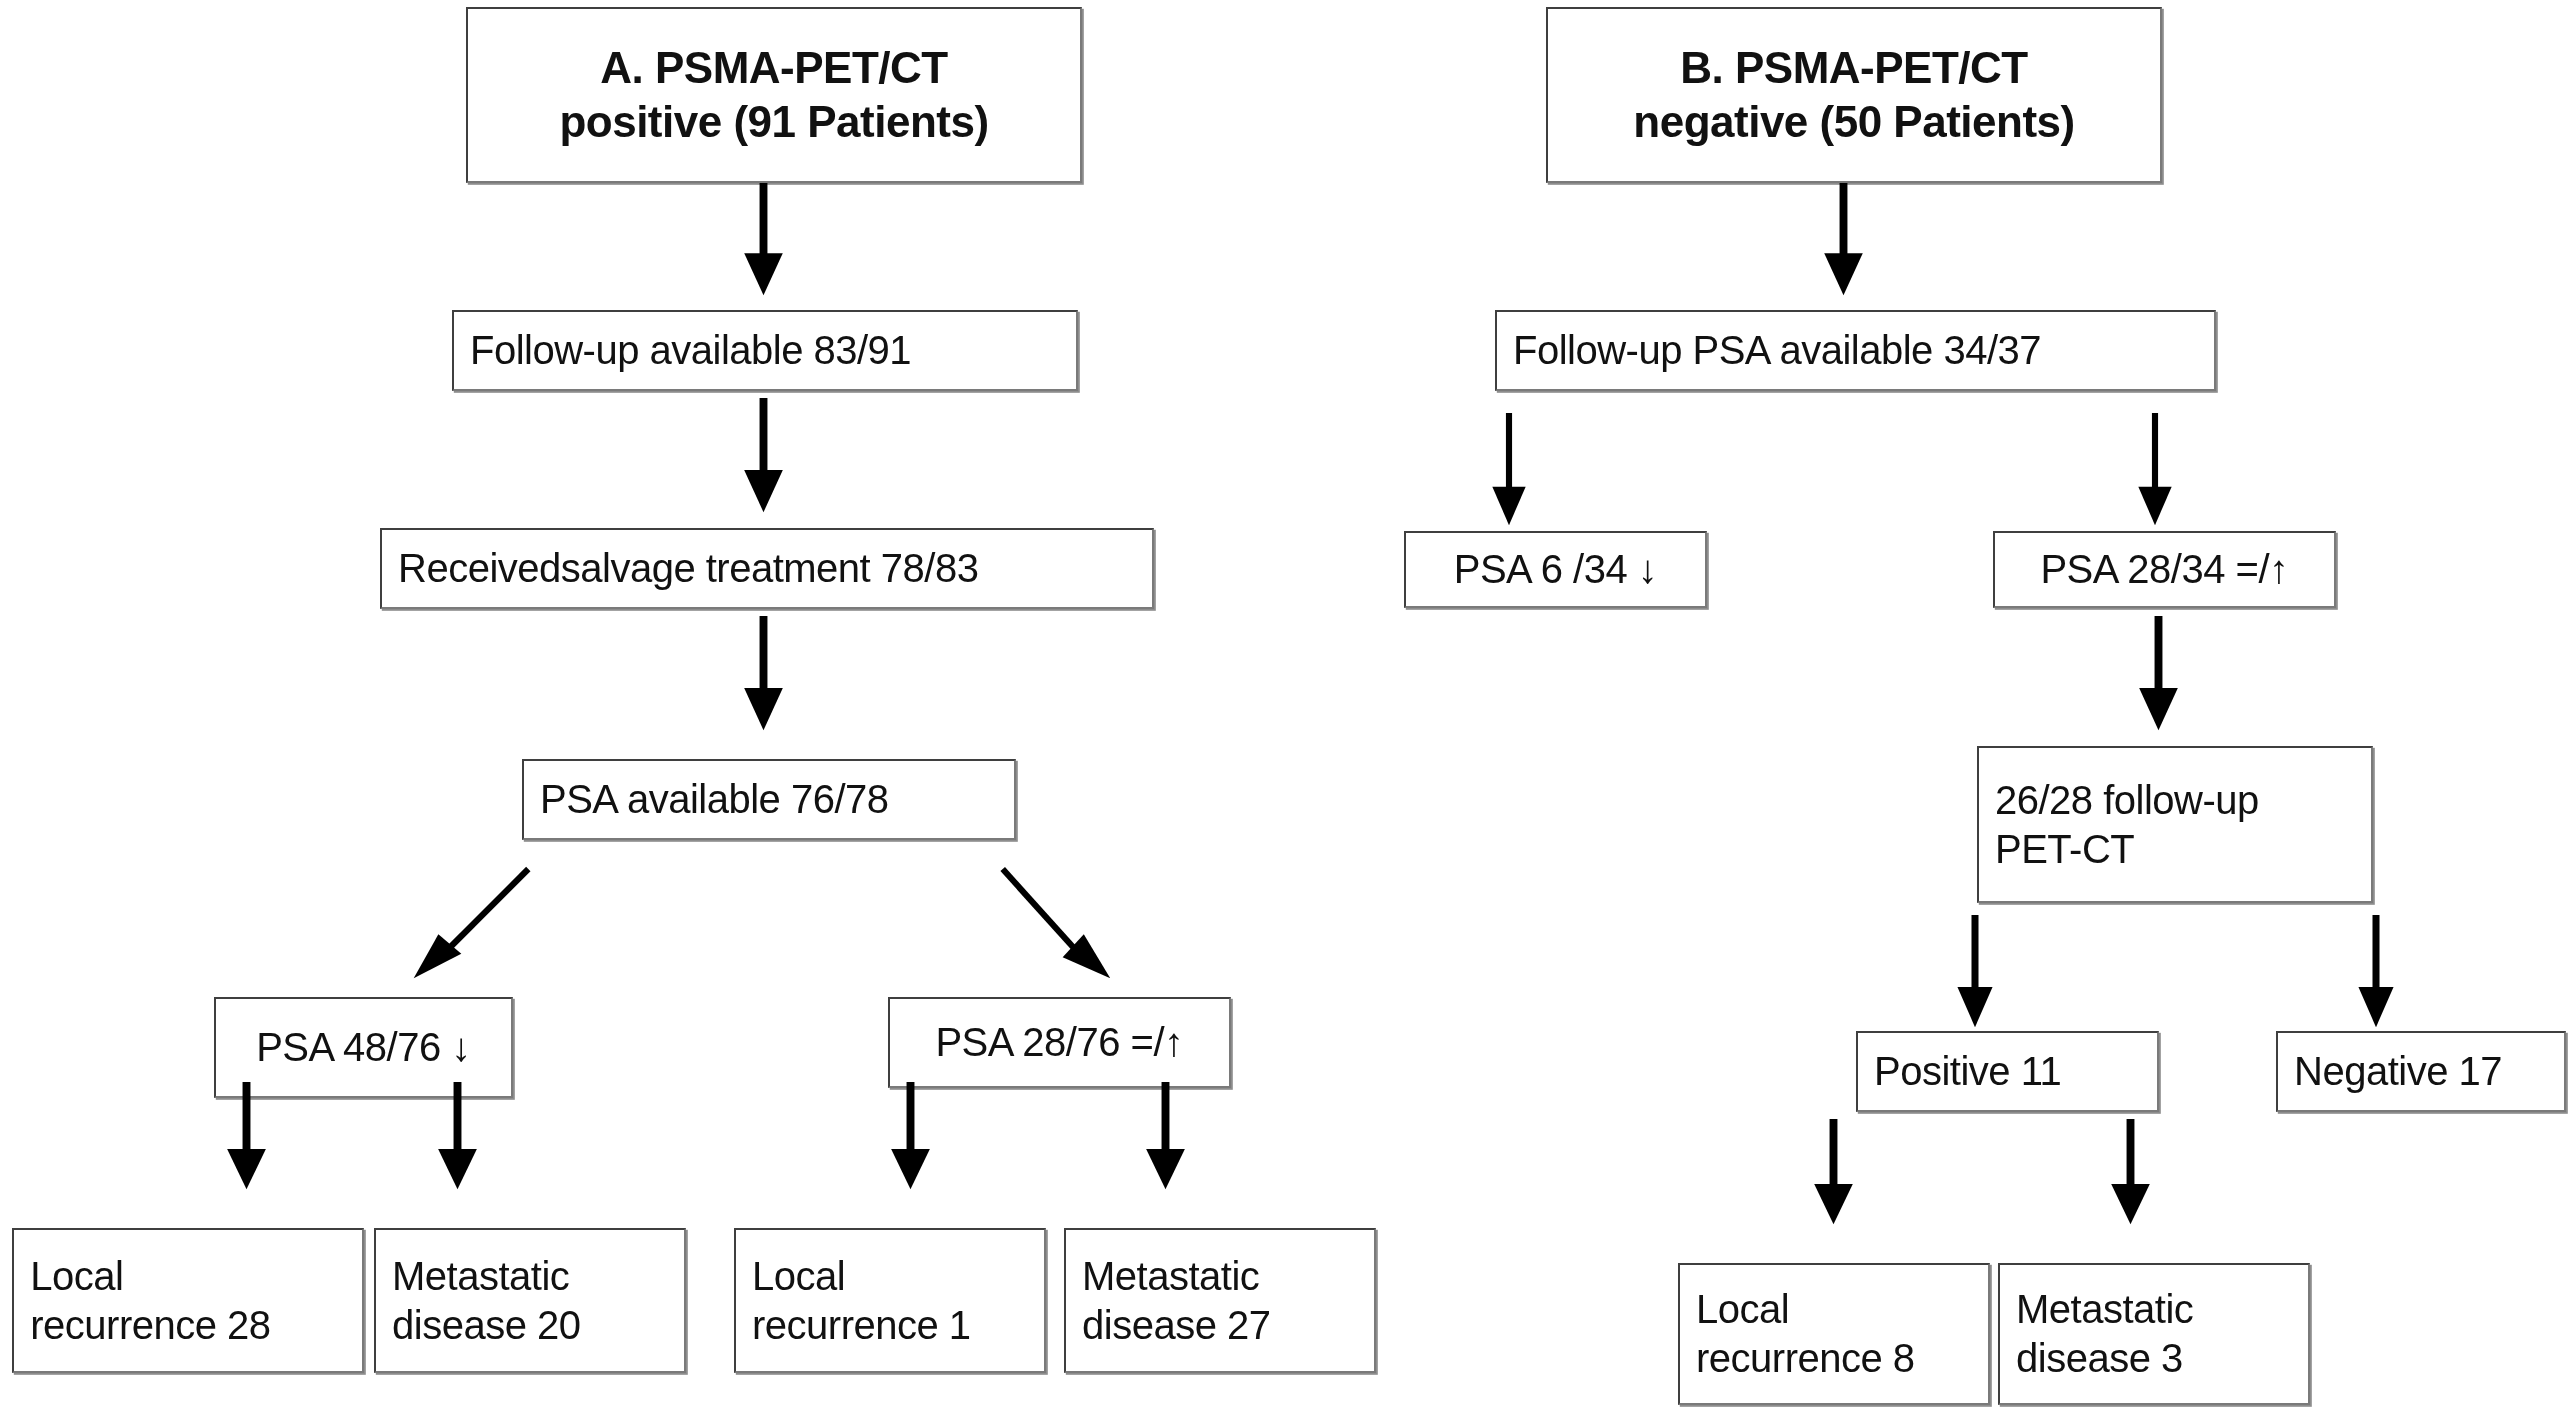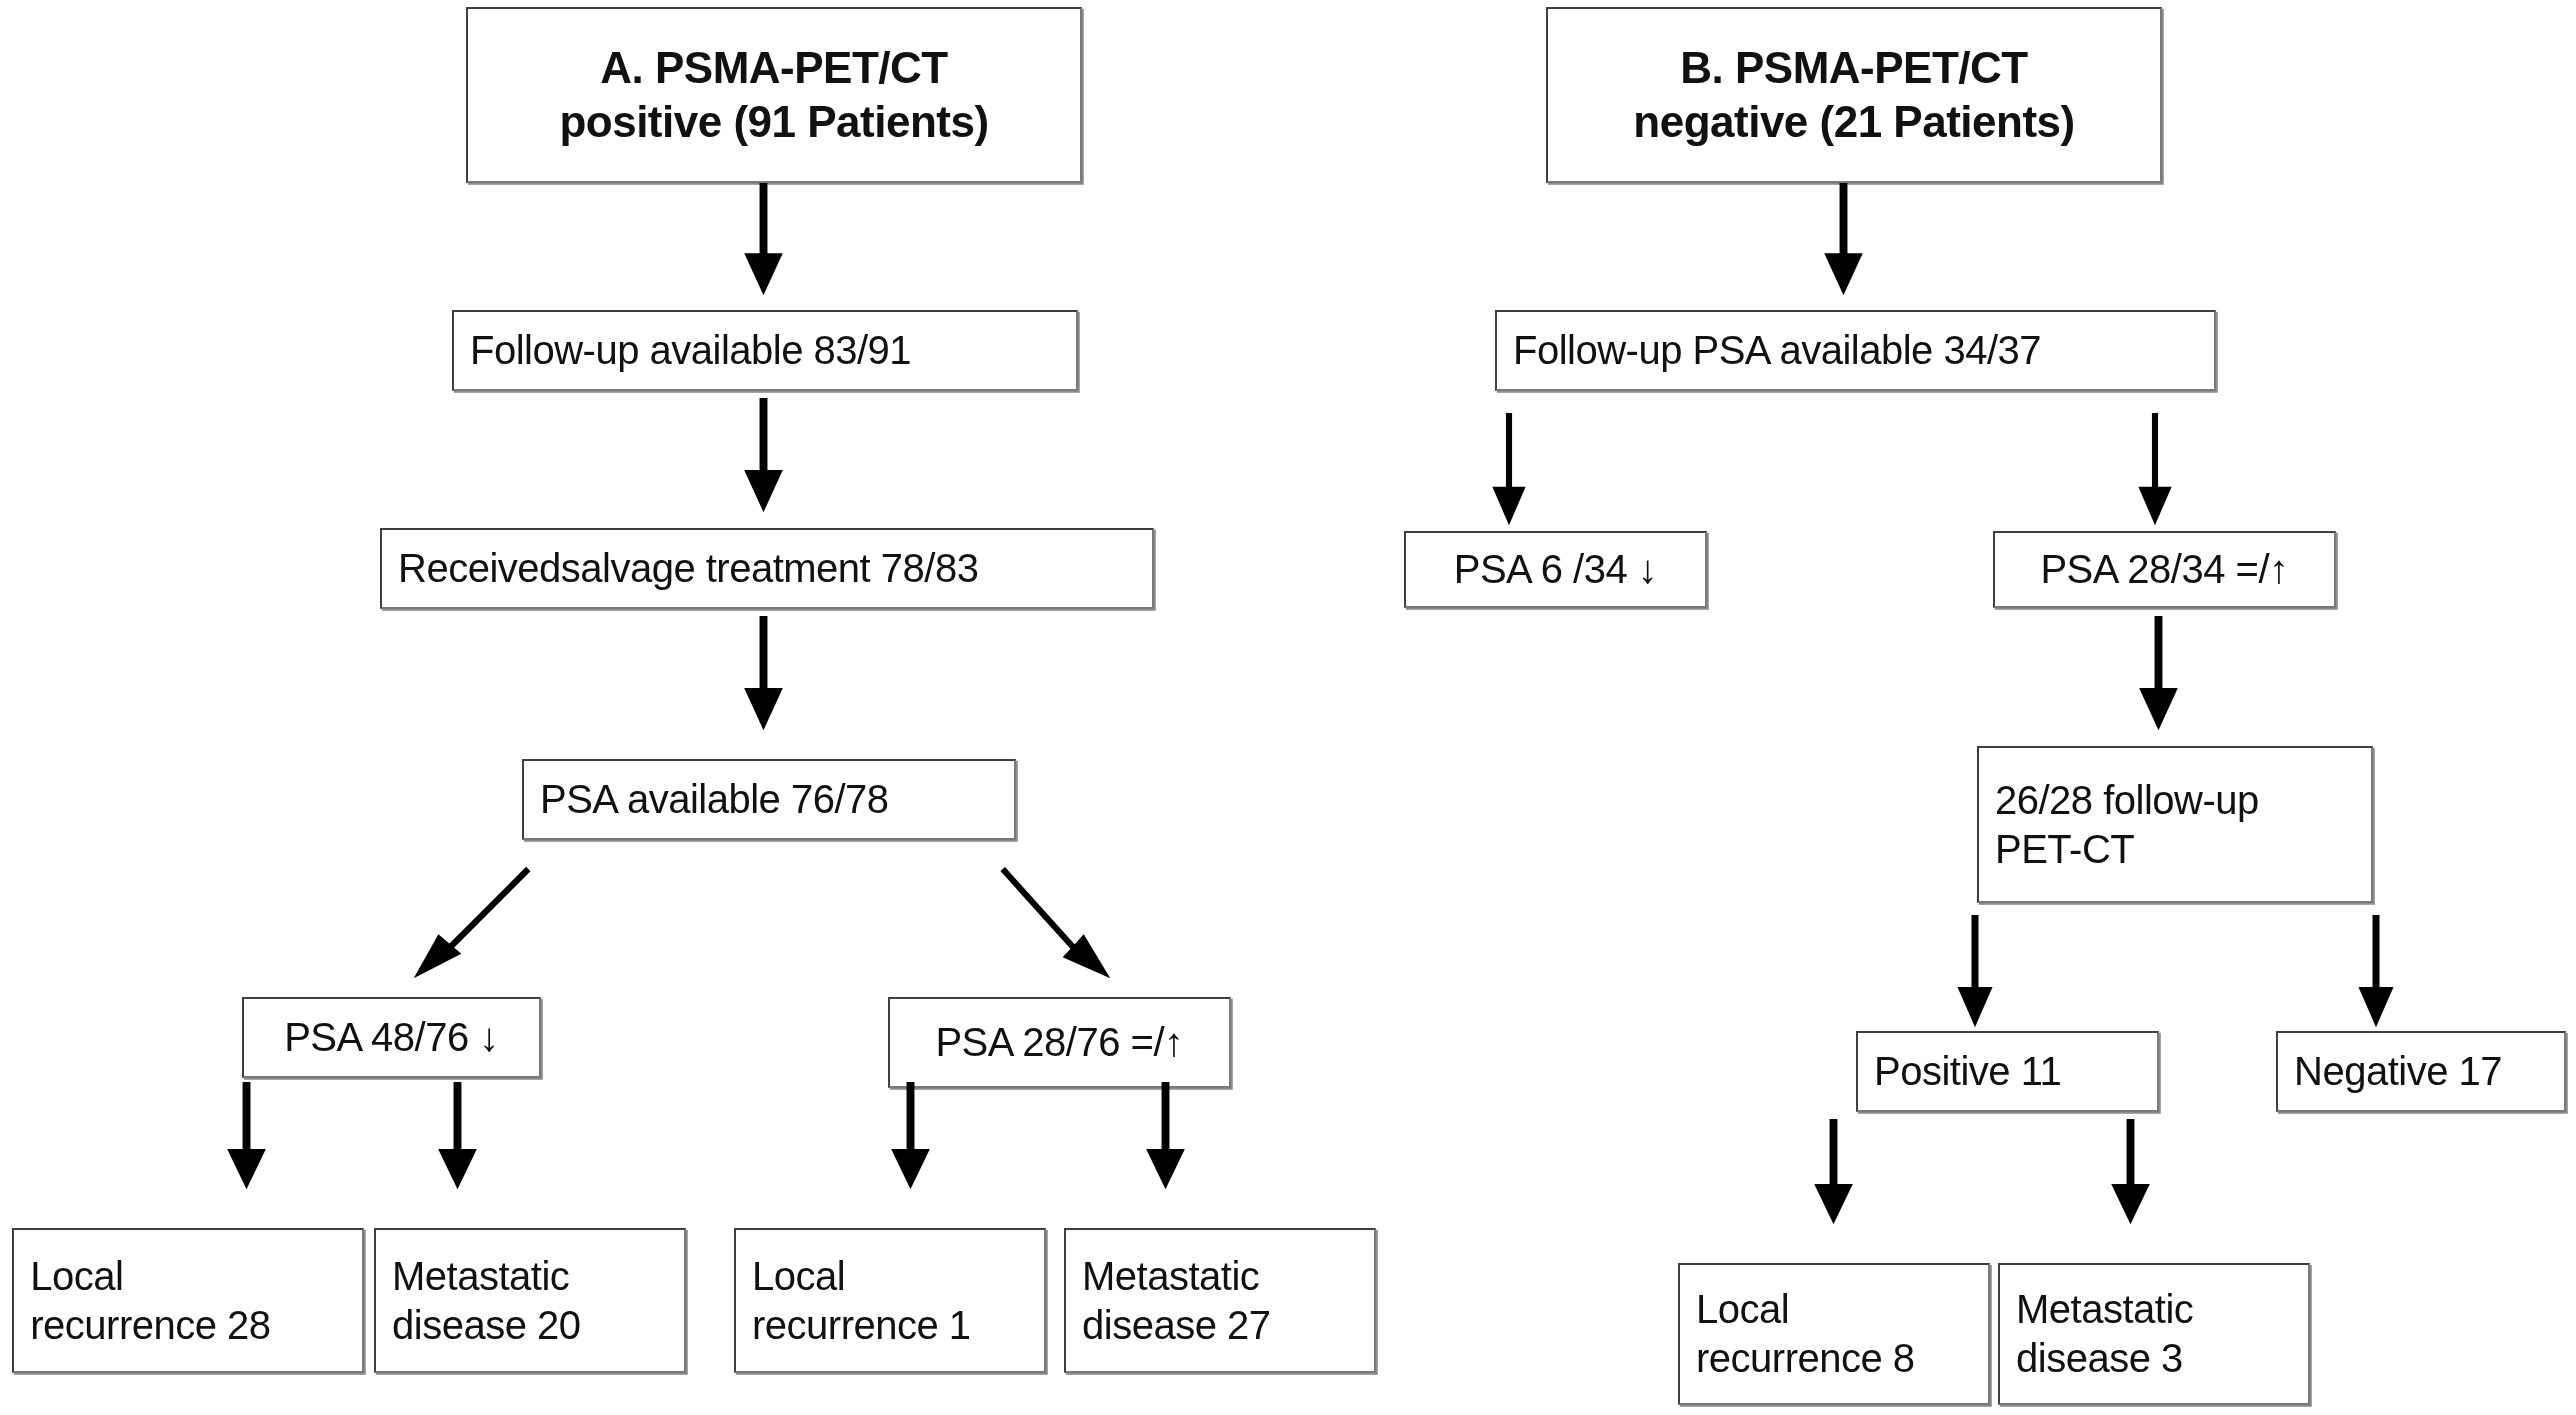--- a/index.html
+++ b/index.html
@@ -93,21 +93,21 @@
       <path d="M20 132 L74 104 L48 82 Z" fill="#000"></path>
     </svg>
   </div>
   <div class="arrow" style="left:985px; top:862px;">
     <svg width="150" height="119" viewBox="0 0 170 135">
       <path d="M20 8 L112 110" stroke="#000" stroke-width="7" fill="none"></path>
       <path d="M142 132 L88 108 L112 82 Z" fill="#000"></path>
     </svg>
   </div>
 
-  <div class="node center" style="left:214px; top:997px; width:299px; height:81px;margin-left:28px;">
+  <div class="node center" style="left:214px; top:997px; width:299px; height:101px;">
     <span class="txt">PSA 48/76  ↓</span>
   </div>
 
   <div class="node center" style="left:888px; top:997px; width:343px; height:91px;">
     <span class="txt">PSA 28/76 =/↑</span>
   </div>
 
   <div class="arrow" style="left:220px; top:1082px;">
     <svg width="53" height="110" viewBox="0 0 60 125">
       <path d="M30 0 L30 88" stroke="#000" stroke-width="9" fill="none"></path>
@@ -145,21 +145,21 @@
     <span class="txt">Local
 recurrence 1</span>
   </div>
   <div class="node" style="left:1064px; top:1228px; width:312px; height:145px;">
     <span class="txt">Metastatic
 disease 27</span>
   </div>
 
   <div class="node center bold" style="left:1546px; top:7px; width:616px; height:176px; font-size:44px;">
     <span class="txt">B. PSMA-PET/CT
-negative (21 Patients)</span>
+negative (50 Patients)</span>
   </div>
 
   <div class="arrow" style="left:1817px; top:183px;">
     <svg width="53" height="114" viewBox="0 0 60 130">
       <path d="M30 0 L30 92" stroke="#000" stroke-width="9" fill="none"></path>
       <path d="M8 80 L30 128 L52 80 Z" fill="#000"></path>
     </svg>
   </div>
 
   <div class="node" style="left:1495px; top:310px; width:721px; height:81px;">

